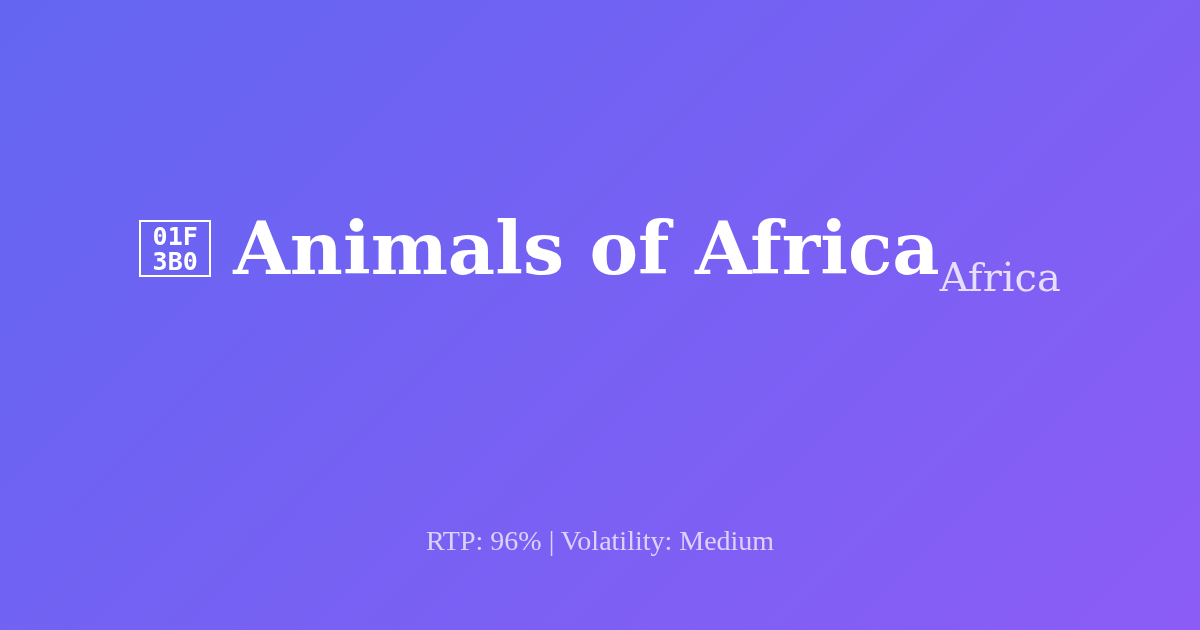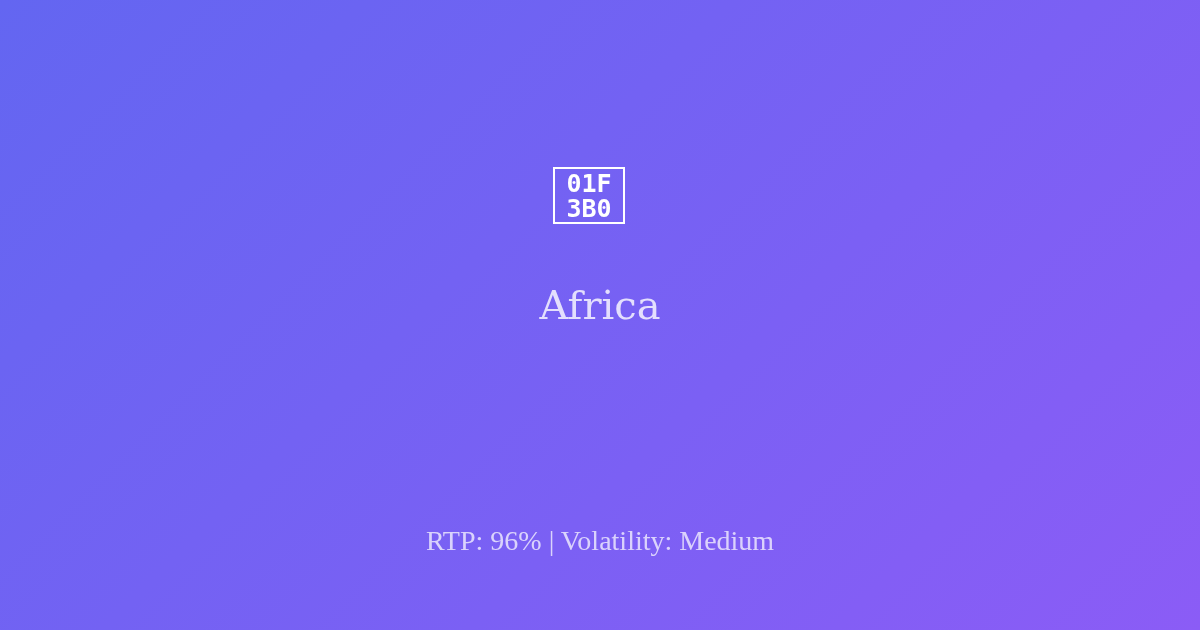--- a/index.html
+++ b/index.html
@@ -29,21 +29,20 @@
   }
 
   
   .card-center {
     position: absolute;
     left: 0;
     right: 0;
     top: 0;
     height: 470px;
     display: flex;
-    flex-direction: column;
     align-items: center;
     justify-content: center;
     padding-top: 26px;
     box-sizing: border-box;
   }
 
   .title-row {
     display: flex;
     flex-direction: row;
     align-items: center;
@@ -122,20 +121,21 @@
 
   <div class="card-center">
 
     <div class="title-row">
 
       <span class="glyph-tofu">
         <span class="hex-row">01F</span>
         <span class="hex-row">3B0</span>
       </span>
 
+      <h1 class="card-title">Animals of Africa</h1>
 
     </div>
 
     <p class="card-subtitle">Africa</p>
 
   </div>
 
   <div class="card-footer">
     <p class="card-meta">RTP: 96% | Volatility: Medium</p>
   </div>

